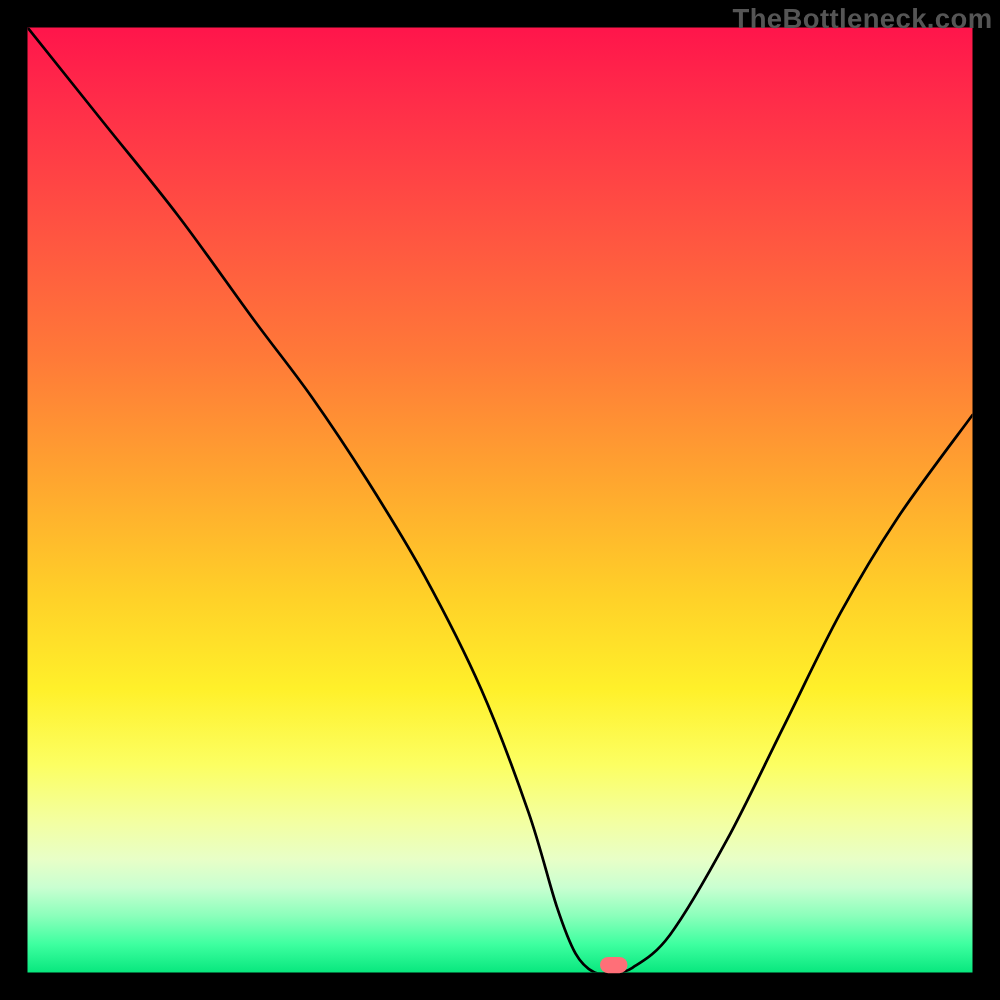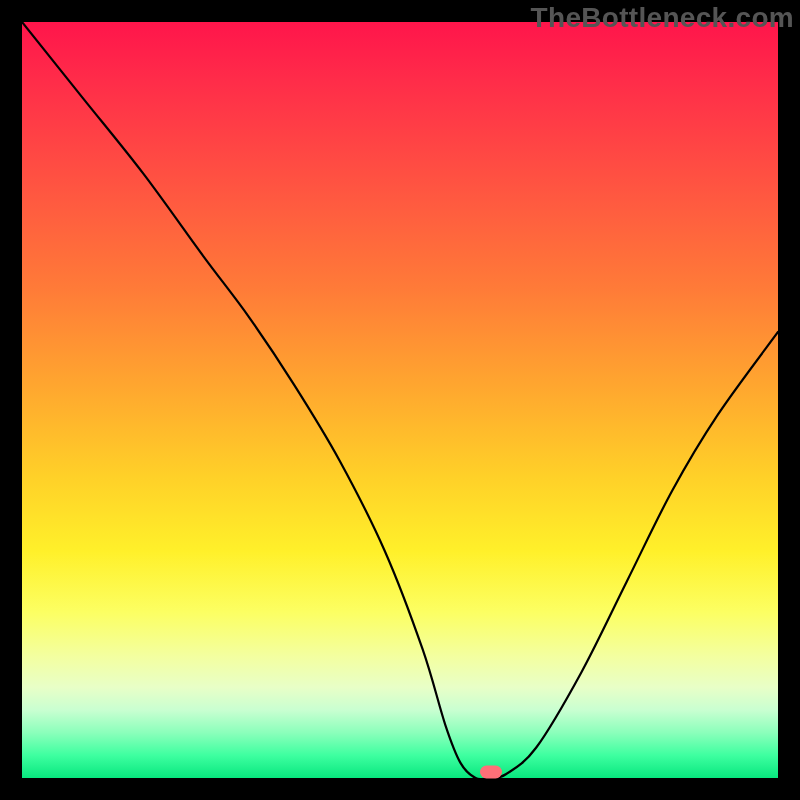--- a/index.html
+++ b/index.html
@@ -15,21 +15,21 @@
     position: relative;
     width: 800px;
     height: 800px;
     background: #000;
   }
   .watermark {
     position: absolute;
     top: 2px;
     right: 6px;
     color: #555;
-    font-size: 28px;
+    font-size: 22px;
     font-weight: 600;
     letter-spacing: 0.3px;
     z-index: 10;
   }
   .plot-area {
     position: absolute;
     top: 22px;
     left: 22px;
     width: 756px;
     height: 756px;

